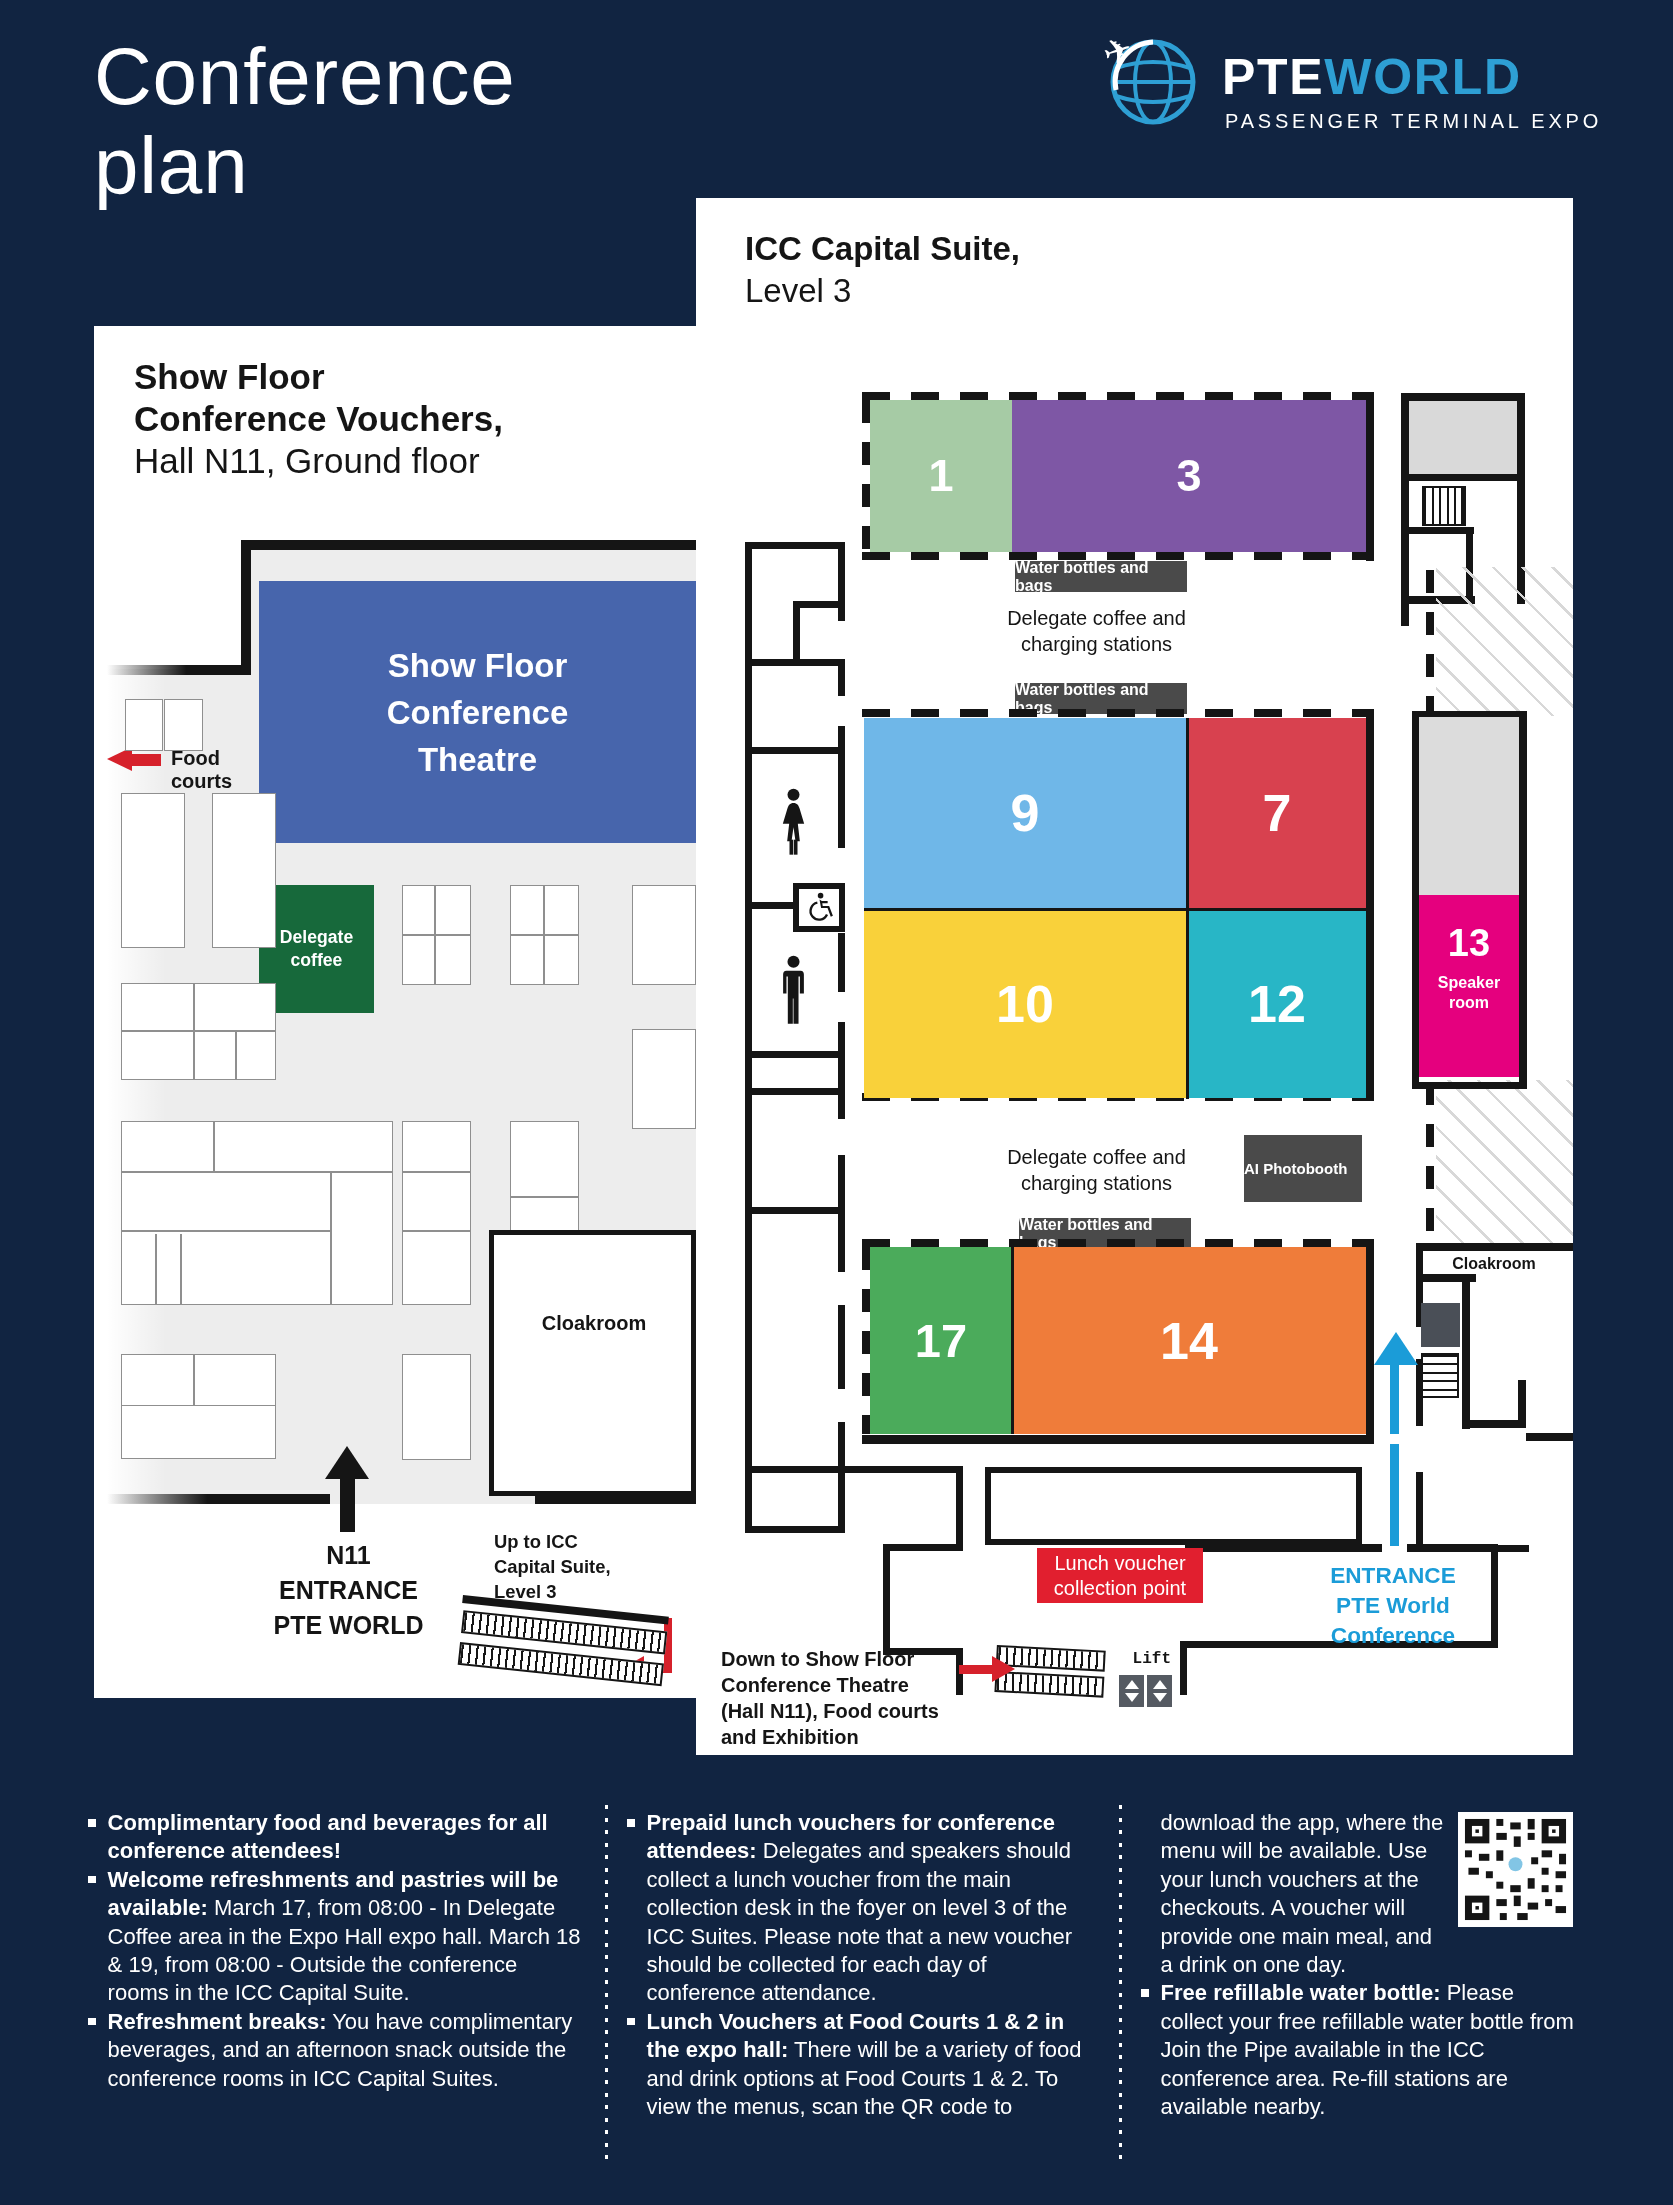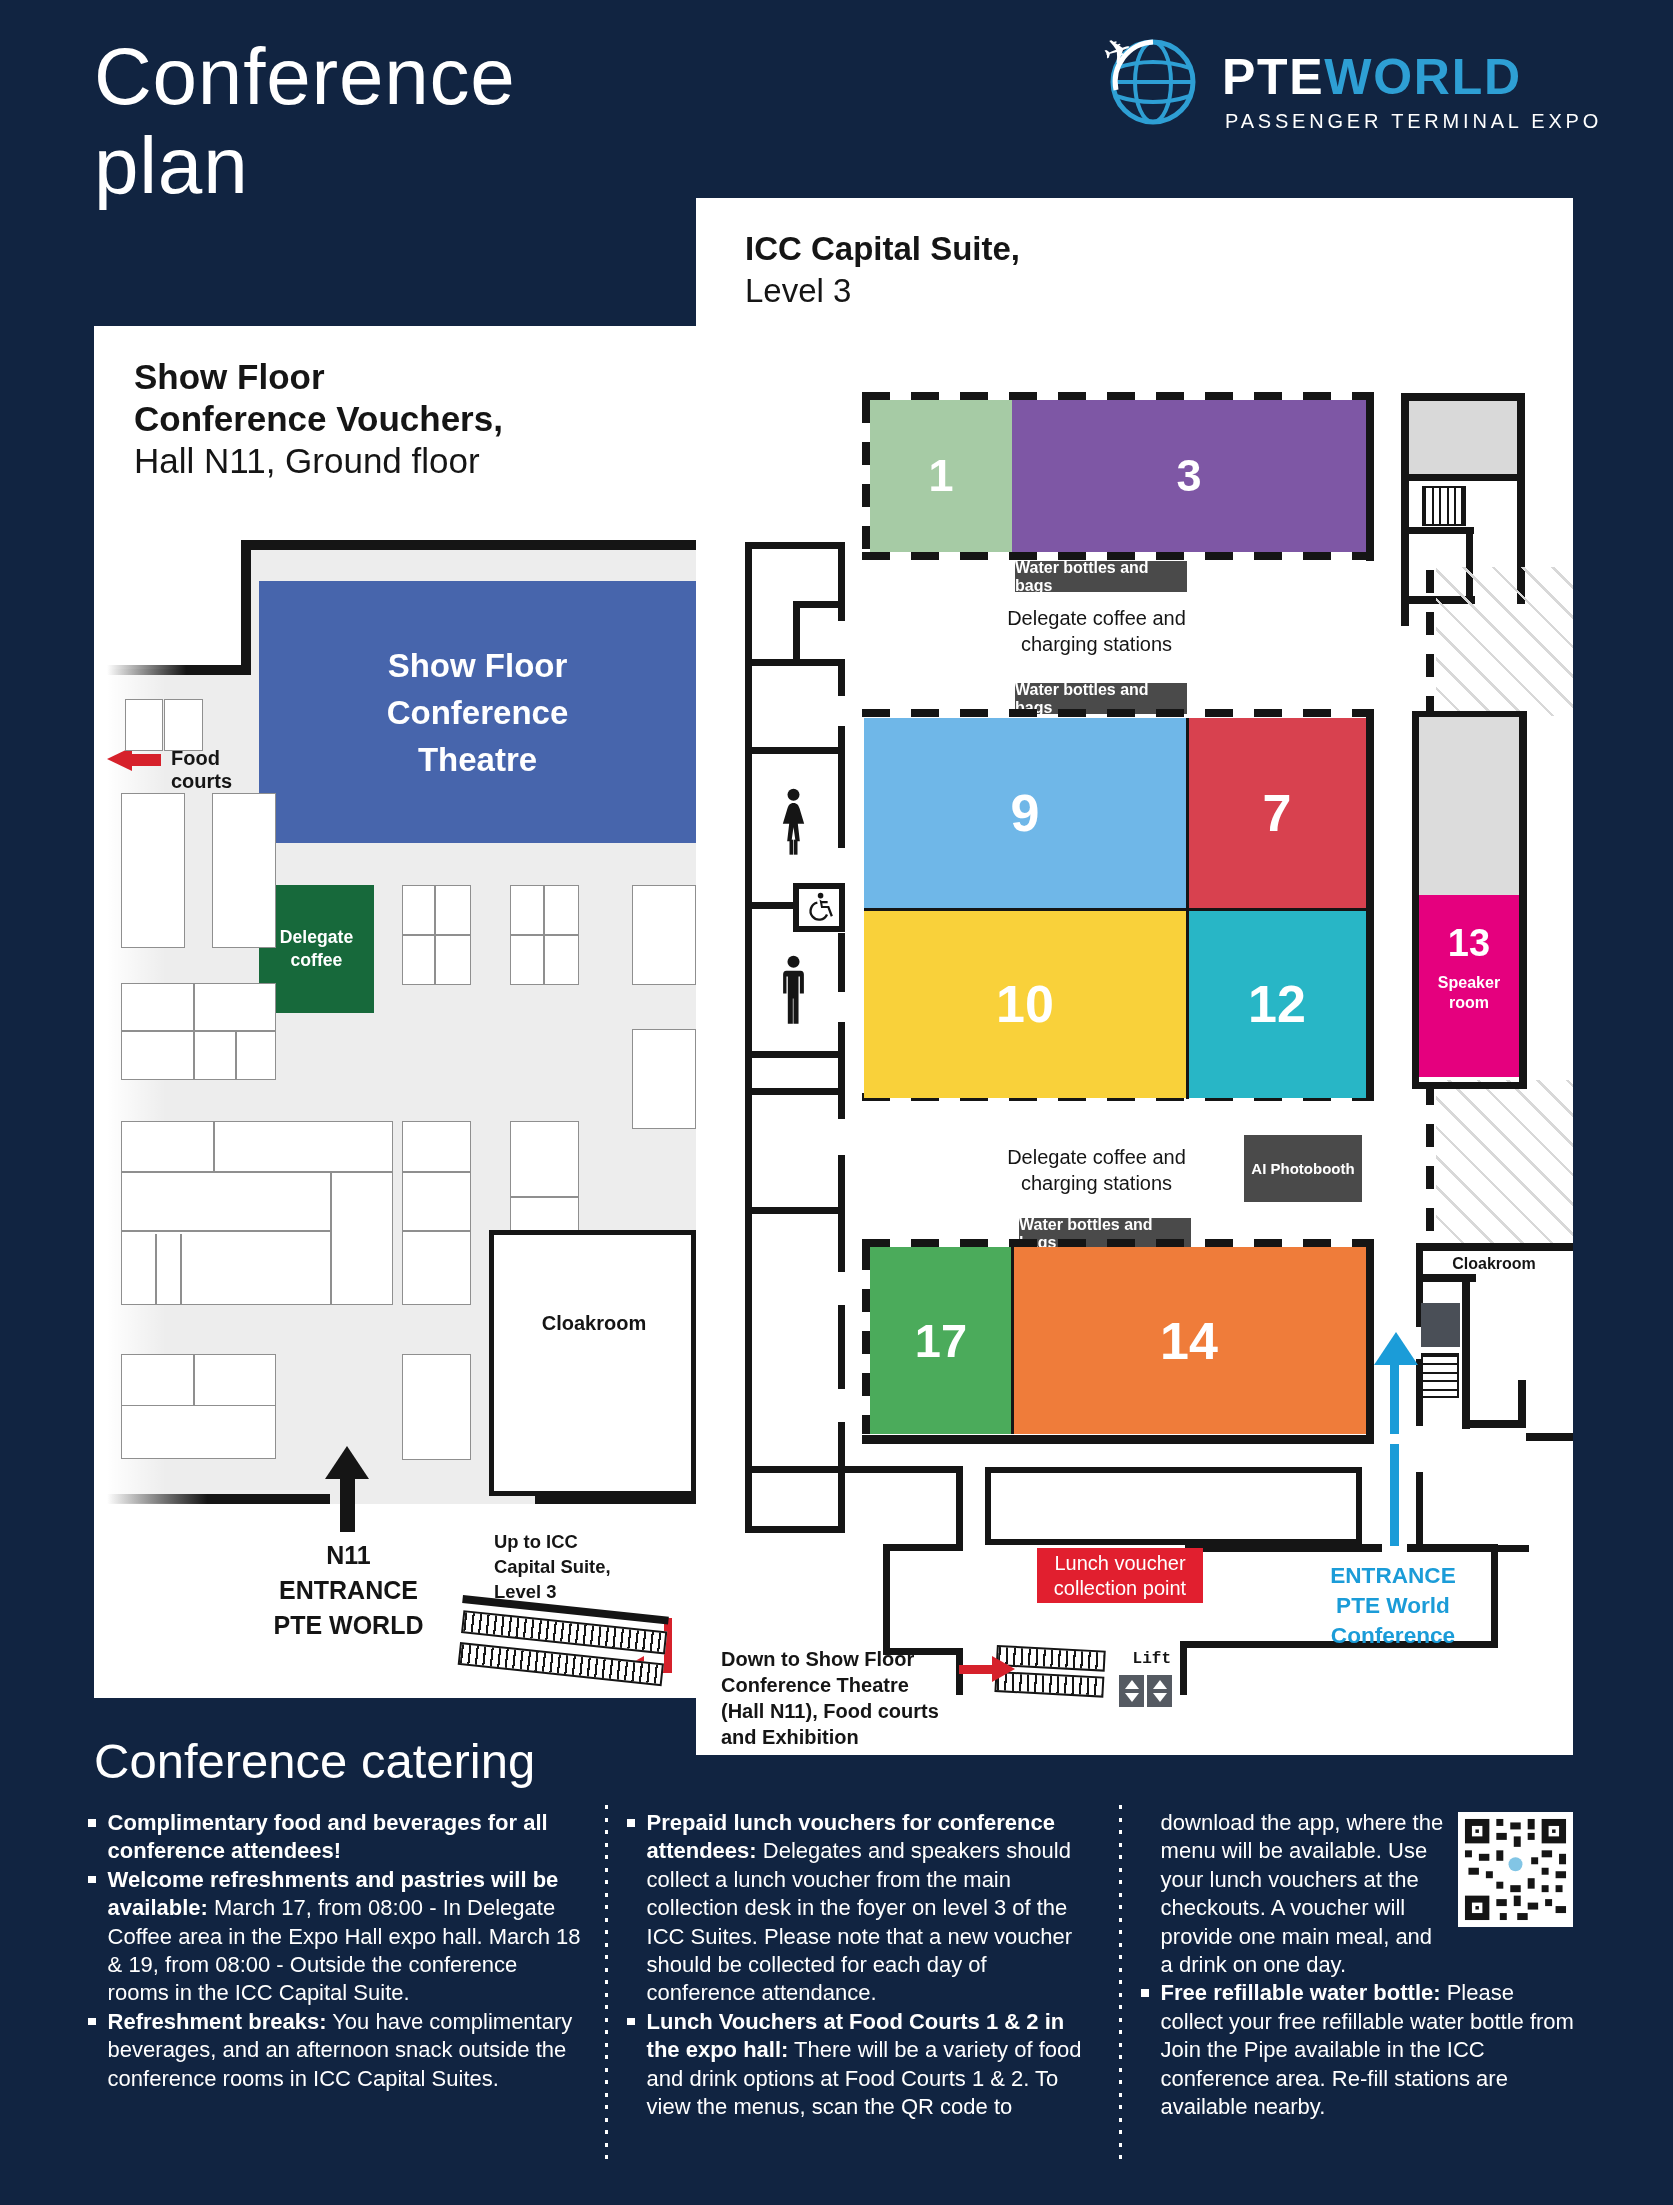--- a/index.html
+++ b/index.html
@@ -9,21 +9,21 @@
   .card{position:absolute;background:#ffffff;}
   .wall{position:absolute;background:#151515;}
   .booth{position:absolute;background:#ffffff;border:1.7px solid #8f8f8f;box-sizing:border-box;}
   .bl{position:absolute;background:#8f8f8f;}
   .dash-h{position:absolute;background:repeating-linear-gradient(90deg,#151515 0 28.4px,transparent 28.4px 49px);}
   .dash-v{position:absolute;background:repeating-linear-gradient(180deg,#151515 0 23.4px,transparent 23.4px 42px);}
   .hatch{position:absolute;background:repeating-linear-gradient(45deg,transparent 0 18.4px,#d8d8d8 18.4px 21px);}
   .stairs-v{position:absolute;background-color:#fff;background-image:repeating-linear-gradient(90deg,#151515 0 2.1px,transparent 2.1px 7.5px);border:2.5px solid #151515;box-sizing:border-box;}
   .stairs-h{position:absolute;background-color:#fff;background-image:repeating-linear-gradient(180deg,#151515 0 2.1px,transparent 2.1px 8.4px);border:2.5px solid #151515;box-sizing:border-box;}
   .room{position:absolute;display:flex;align-items:center;justify-content:center;color:#fff;font-weight:bold;}
-  .label-dark{position:absolute;background:#4a4a4a;color:#fff;display:flex;align-items:center;justify-content:center;font-size:16px;font-weight:600;}
+  .label-dark{position:absolute;background:#4a4a4a;color:#fff;display:flex;align-items:center;font-size:16px;font-weight:600;}
   .t{position:absolute;color:#151515;}
   .b{font-weight:bold;}
   .catering-col{position:absolute;color:#ffffff;font-size:22px;line-height:28.4px;}
   .item{position:relative;padding-left:22.6px;}
   .marker{position:absolute;left:3.3px;top:10px;width:7.5px;height:7.5px;background:#ffffff;}
   .dotted-div{position:absolute;width:3.3px;background:repeating-linear-gradient(180deg,#ffffff 0 4.2px,transparent 4.2px 12.5px);}
   .tri{position:absolute;width:0;height:0;}
   .lift-btn{position:absolute;width:25px;height:32px;background:#555a62;display:flex;flex-direction:column;align-items:center;justify-content:center;gap:3.3px;}
   .lift-up{width:0;height:0;border-left:7.5px solid transparent;border-right:7.5px solid transparent;border-bottom:9.2px solid #fff;}
   .lift-dn{width:0;height:0;border-left:7.5px solid transparent;border-right:7.5px solid transparent;border-top:9.2px solid #fff;}
@@ -354,21 +354,20 @@
     </div>
 
     <div class="t" style="left:721px;top:1646px;width:289px;font-size:20px;font-weight:bold;line-height:26px;">
       <div>Down to Show Floor</div>
       <div>Conference Theatre</div>
       <div>(Hall N11), Food courts</div>
       <div>and Exhibition</div>
     </div>
   </div>
 
-  <div class="abs" style="left:94px;top:1733px;font-size:49px;color:#ffffff;font-weight:400;">Conference catering</div>
 
   <div class="dotted-div" style="left:605px;top:1805px;height:361px;"></div>
   <div class="dotted-div" style="left:1119px;top:1805px;height:361px;"></div>
 
   <div class="catering-col" style="left:85px;top:1809px;width:499px;">
     <div class="item">
       <div class="marker"></div>
       <span class="b">Complimentary food and beverages for all conference attendees!</span><span></span>
     </div>
     <div class="item">

